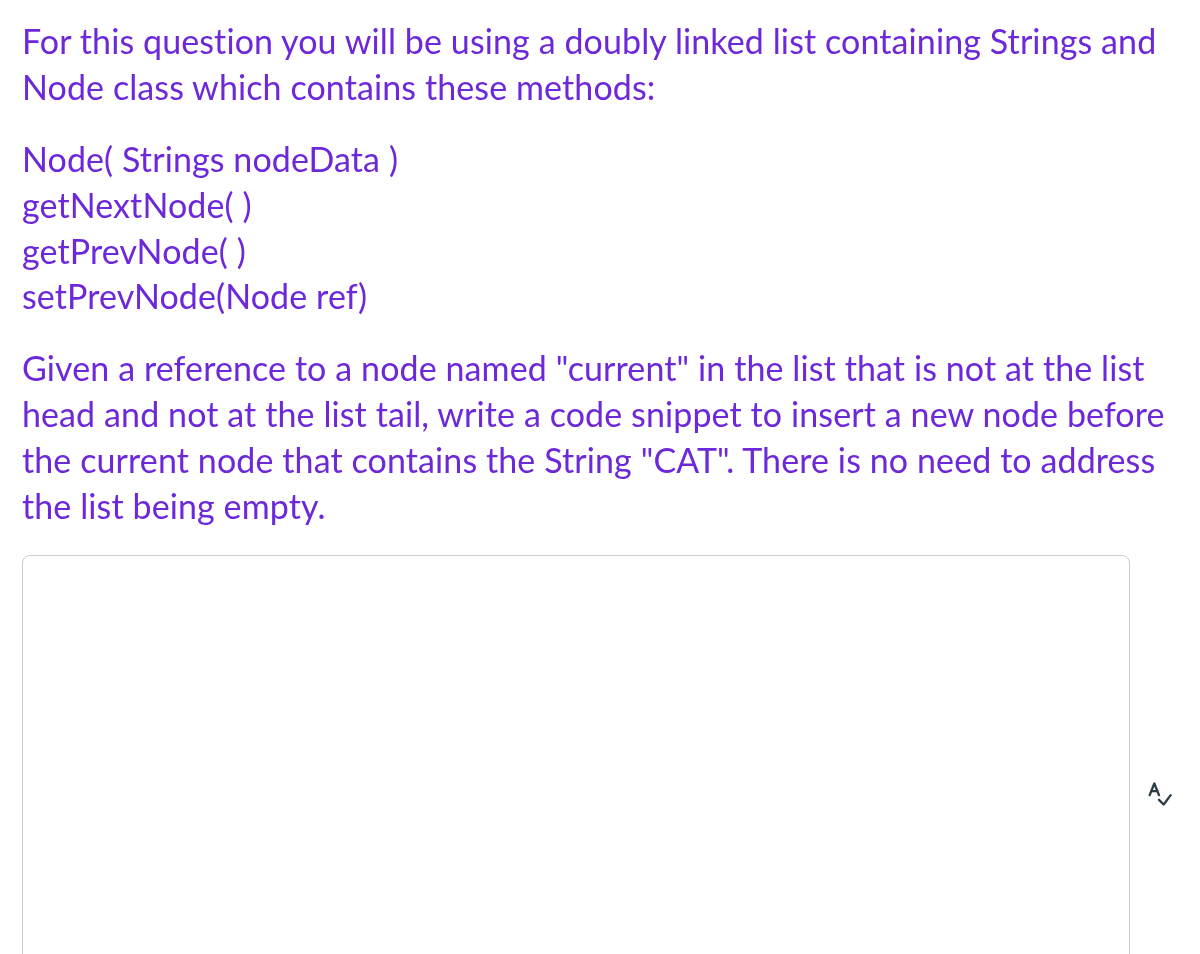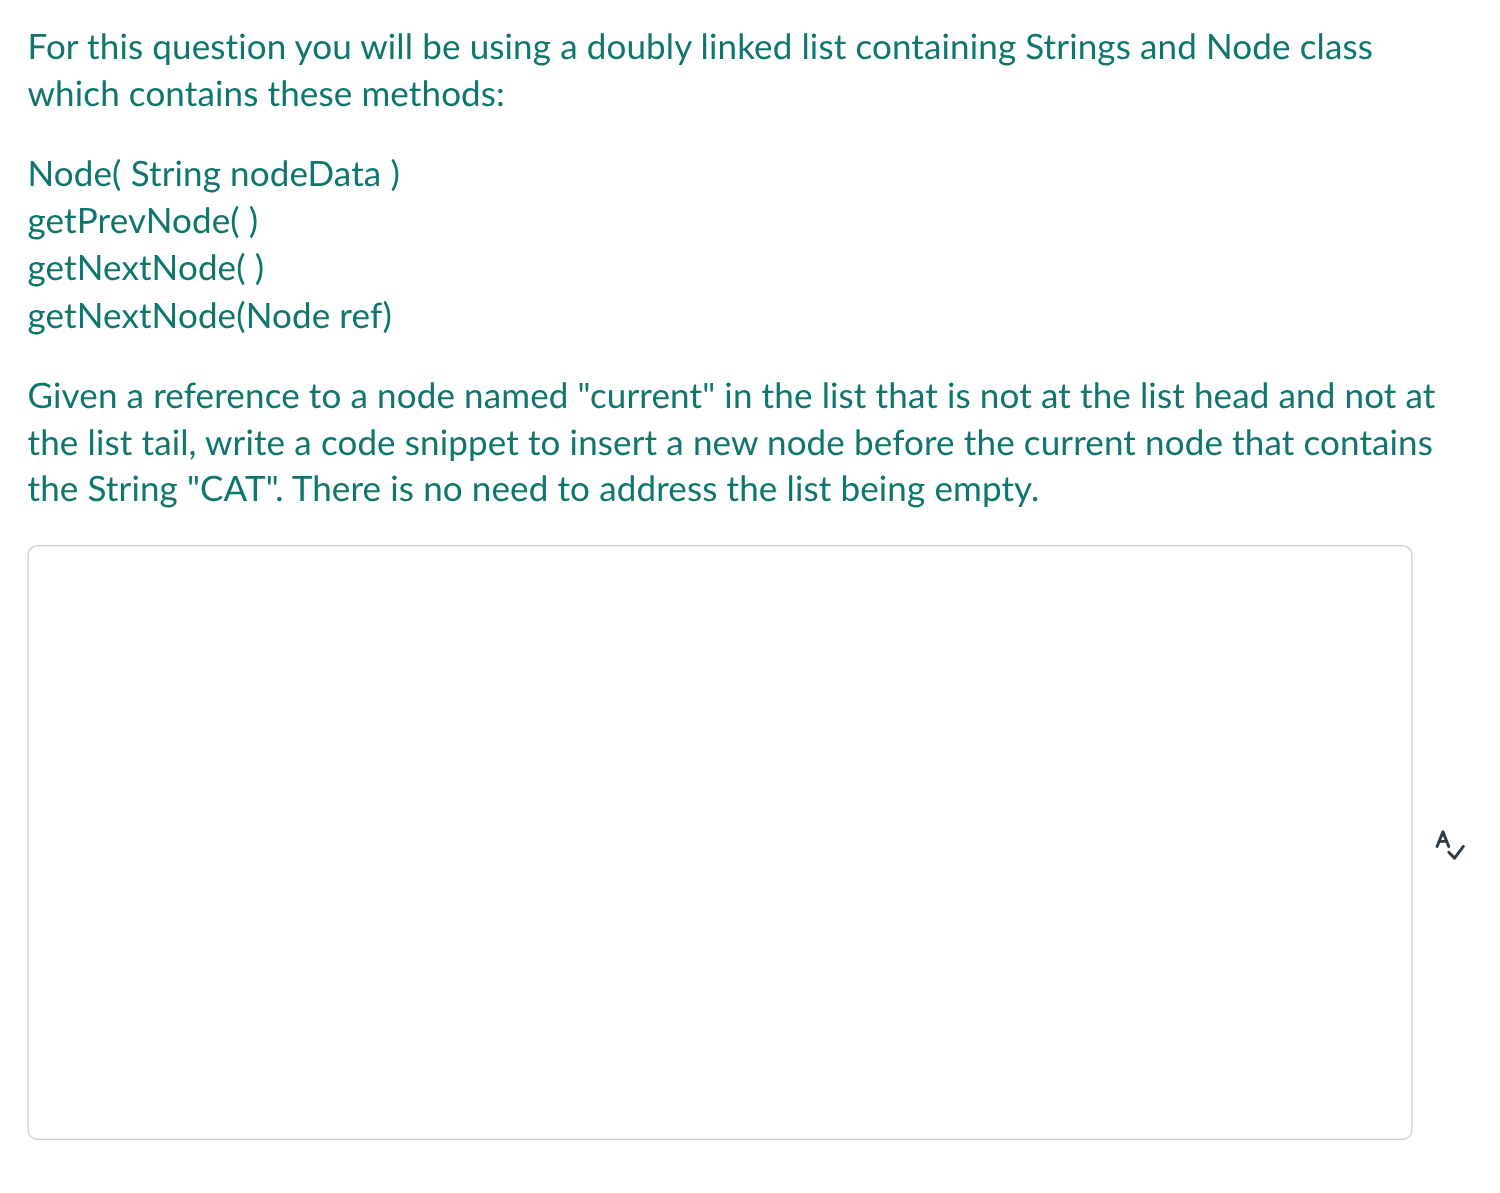--- a/index.html
+++ b/index.html
@@ -11,23 +11,23 @@
     font-family: "Lato", "Helvetica Neue", Helvetica, Arial, sans-serif;
     color: #2d3b45;
   }
   .container {
     padding: 18px 22px 20px 22px;
     box-sizing: border-box;
     position: relative;
     height: 100%;
   }
   .question-text {
-    font-size: 28px;
+    font-size: 34px;
     line-height: 1.35;
-    color: #0f766e;
+    color: #6d28d9;
     letter-spacing: 0.1px;
   }
   .question-text p {
     margin: 0 0 26px 0;
   }
   .method-list {
     margin: 0 0 26px 0;
   }
   .method-list div {
     line-height: 1.35;
@@ -71,24 +71,24 @@
 </style>
 </head>
 <body>
 
 <div class="container">
 
   <div class="question-text">
     <p>For this question you will be using a doubly linked list containing Strings and Node class which contains these methods:</p>
 
     <div class="method-list">
-      <div>Node( String nodeData )</div>
+      <div>Node( Strings nodeData )</div>
+      <div>getNextNode( )</div>
       <div>getPrevNode( )</div>
-      <div>getNextNode( )</div>
-      <div>getNextNode(Node ref)</div>
+      <div>setPrevNode(Node ref)</div>
     </div>
 
     <p>Given a reference to a node named "current" in the list that is not at the list head and not at the list tail, write a code snippet to insert a new node before the current node that contains the String "CAT". There is no need to address the list being empty.</p>
   </div>
 
   <div class="answer-area-wrap">
     <textarea class="answer-area" placeholder="" style=""></textarea>
 
     <div class="spellcheck-icon">
       <svg viewBox="0 0 24 24" stroke-width="2" stroke-linecap="round" stroke-linejoin="round">

